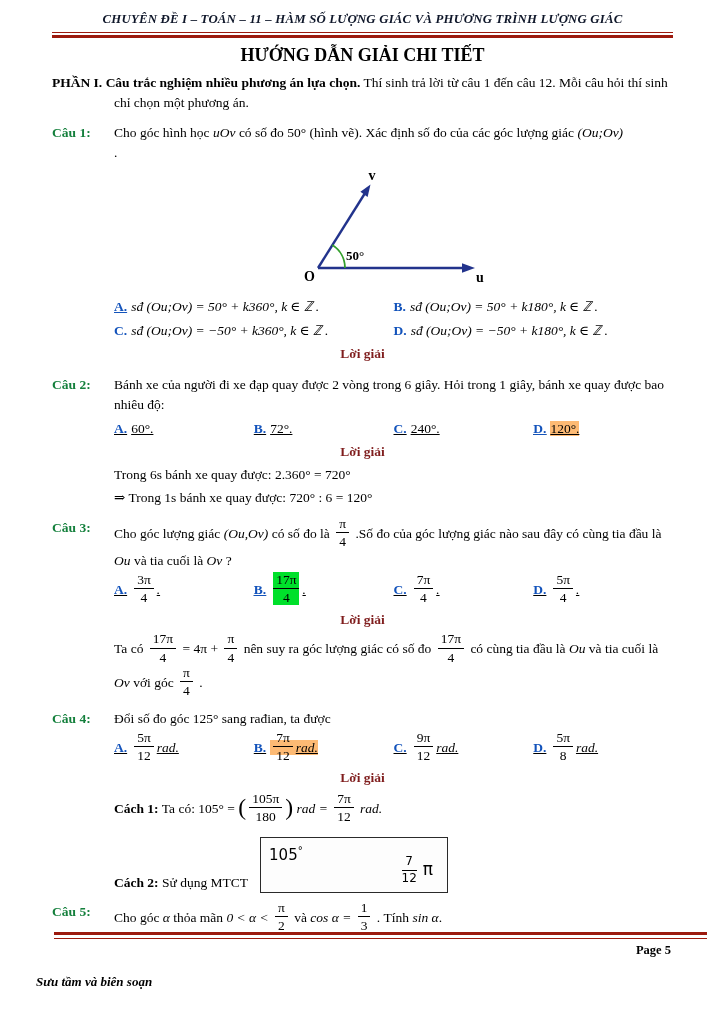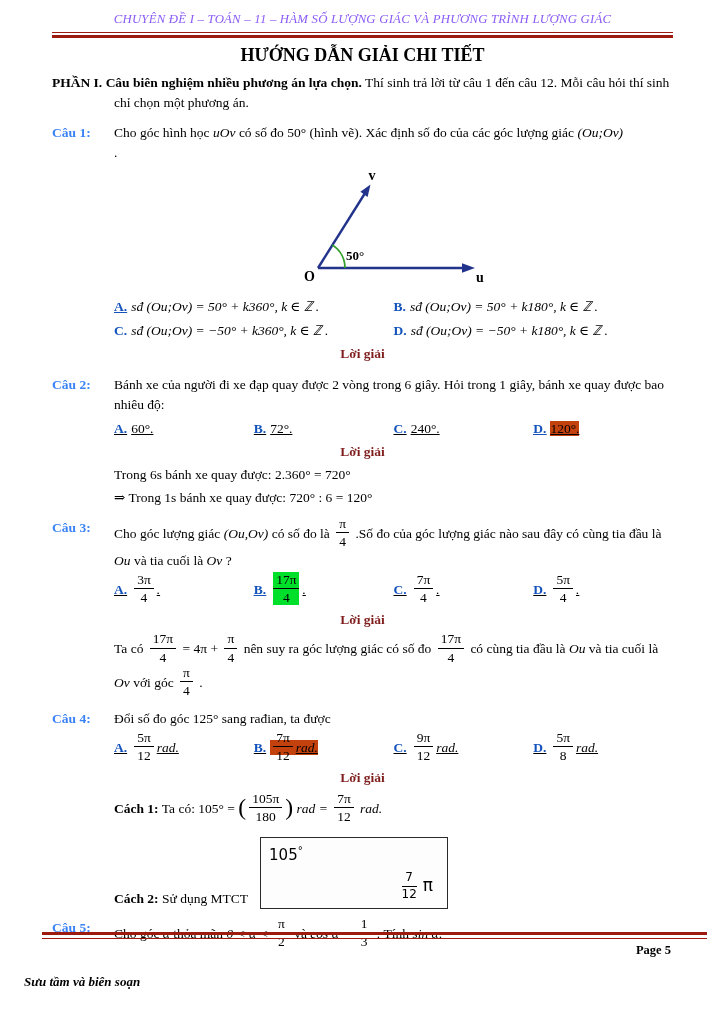--- a/index.html
+++ b/index.html
@@ -5,33 +5,33 @@
   * { box-sizing: border-box; }
   html, body { margin: 0; padding: 0; }
   body {
     width: 725px; height: 1024px; background: #ffffff; color: #000;
     font-family: "Liberation Serif", "DejaVu Serif", serif;
     font-size: 13.5px; position: relative; overflow: hidden;
   }
   .page { padding: 12px 52px 0 52px; }
 
   .hdr-title {
-    text-align: center; font-weight: normal; font-style: italic;
-    font-size: 12.8px; color: #8b5cf6; letter-spacing: .2px;
+    text-align: center; font-weight: bold; font-style: italic;
+    font-size: 12.8px; color: #0f172a; letter-spacing: .2px;
   }
   .hdr-rule { margin-top: 5px; height: 6px; border-top: 1.5px solid #9c1a0e; border-bottom: 3px solid #9c1a0e; }
 
   .sec-title { text-align: center; font-weight: bold; font-size: 18px; margin-top: 7px; }
 
   .part { margin-top: 7px; padding-left: 62px; text-indent: -62px; line-height: 1.5; }
   .b { font-weight: bold; }
   .mi { font-style: italic; }
 
   .q { display: flex; margin-top: 9px; line-height: 1.5; }
-  .q-label { flex: 0 0 62px; font-weight: bold; color: #3b82f6; }
+  .q-label { flex: 0 0 62px; font-weight: bold; color: #15803d; }
   .q-body { flex: 1; min-width: 0; }
 
   .letter { font-weight: bold; color: #1353bb; margin-right: 4px; }
   .u { text-decoration: underline; }
 
   .opt-row { display: flex; margin-top: 3px; align-items: center; }
   .opt.half { flex: 0 0 50%; }
   .opt.quarter { flex: 0 0 25%; text-decoration: underline; }
 
   .loi {
@@ -40,59 +40,59 @@
   }
 
   .sol-line { margin-top: 3px; }
 
   .frac {
     display: inline-block; vertical-align: middle; text-align: center;
     line-height: 1.12; margin: 0 3px; position: relative; top: -2px;
   }
   .frac .num { display: block; padding: 0 3px 1px; border-bottom: 1.2px solid #000; }
   .frac .den { display: block; padding-top: 1px; }
-  .hl-y { background: #c2410c; }
+  .hl-y { background: #fdba74; }
   .hl-g { background: #00e02b; }
 
   .bigp { font-size: 1.75em; vertical-align: middle; position: relative; top: -2px; font-weight: 400; }
 
   .fig { margin: 5px 0 3px 174px; }
 
   .calc-row { display: flex; align-items: flex-end; margin-top: 10px; }
   .calc-box {
-    width: 188px; height: 72px; border: 1.6px solid #2a2a2a; margin-left: 12px;
+    width: 188px; height: 56px; border: 1.6px solid #2a2a2a; margin-left: 12px;
     position: relative; background: #fdfdfd;
     font-family: "DejaVu Sans", "Liberation Sans", sans-serif;
   }
   .calc-in { position: absolute; top: 5px; left: 8px; font-size: 15px; }
   .calc-deg { font-size: 10px; vertical-align: super; }
   .calc-res { position: absolute; right: 14px; bottom: 7px; display: flex; align-items: center; }
   .calc-res .frac { font-size: 12px; top: 0; }
   .calc-pi { font-size: 17px; margin-left: 3px; }
 
-  .footer { position: absolute; left: 4px; right: 0; top: 932px; padding-left: 20px; }
+  .footer { position: absolute; left: 16px; right: 0; top: 932px; padding-left: 20px; }
   .footer-rule { margin: 0 18px; height: 7px; border-top: 3px solid #9c1a0e; border-bottom: 1.5px solid #9c1a0e; }
   .footer-page { text-align: right; padding-right: 54px; font-weight: bold; font-size: 12.5px; margin-top: 4px; }
   .footer-note { text-align: left; font-weight: bold; font-style: italic; font-size: 13px; margin-top: 16px; }
 
   svg text { font-family: "Liberation Serif", "DejaVu Serif", serif; }
 </style>
 </head>
 <body>
 
 <div class="page">
 
   <div class="hdr-title">CHUYÊN ĐỀ I – TOÁN – 11  – HÀM SỐ LƯỢNG GIÁC VÀ PHƯƠNG TRÌNH LƯỢNG GIÁC</div>
   <div class="hdr-rule"></div>
 
   <div class="sec-title">HƯỚNG DẪN GIẢI CHI TIẾT</div>
 
   <div class="part">
     <span class="b">PHẦN I.</span>
-    <span class="b">Câu biên nghiệm nhiều phương án lựa chọn.</span>
+    <span class="b">Câu trắc nghiệm nhiều phương án lựa chọn.</span>
     <span>Thí sinh trả lời từ câu 1 đến câu 12. Mỗi câu hỏi thí sinh chỉ chọn một phương án.</span>
   </div>
 
   <div class="q">
     <div class="q-label">Câu 1:</div>
     <div class="q-body">
       <div>
         <span>Cho góc hình học</span>
         <span class="mi">uOv</span>
         <span>có số đo 50° (hình vẽ). Xác định số đo của các góc lượng giác</span>

